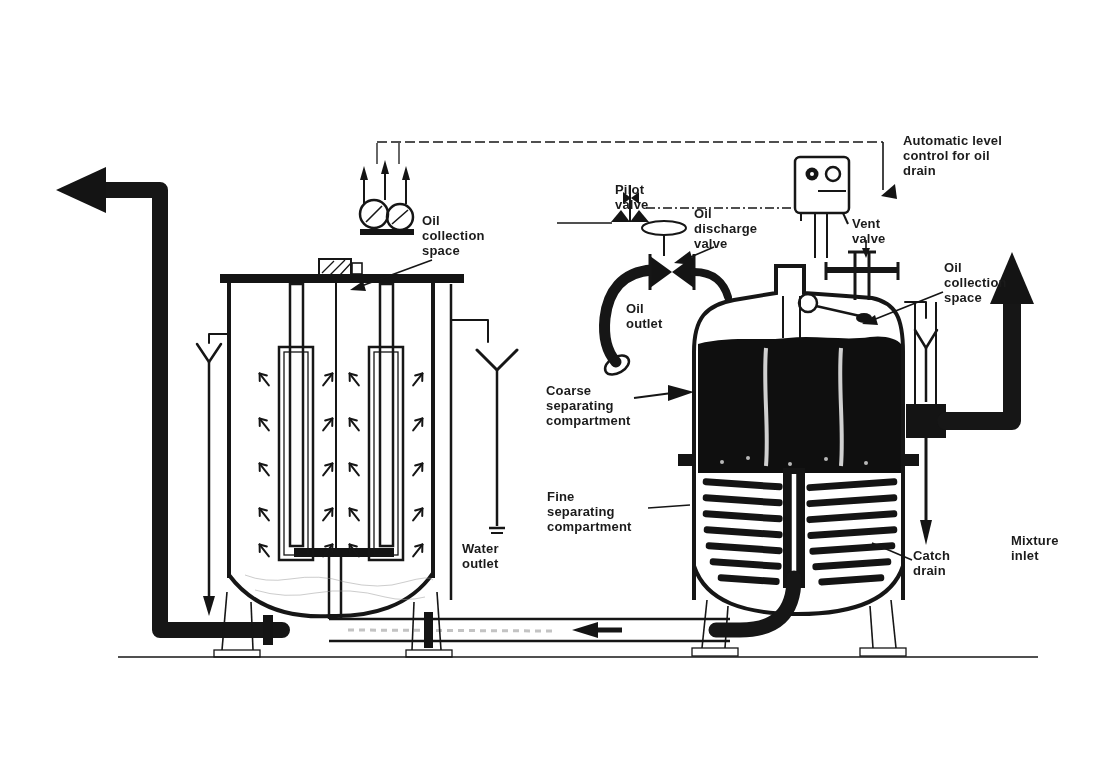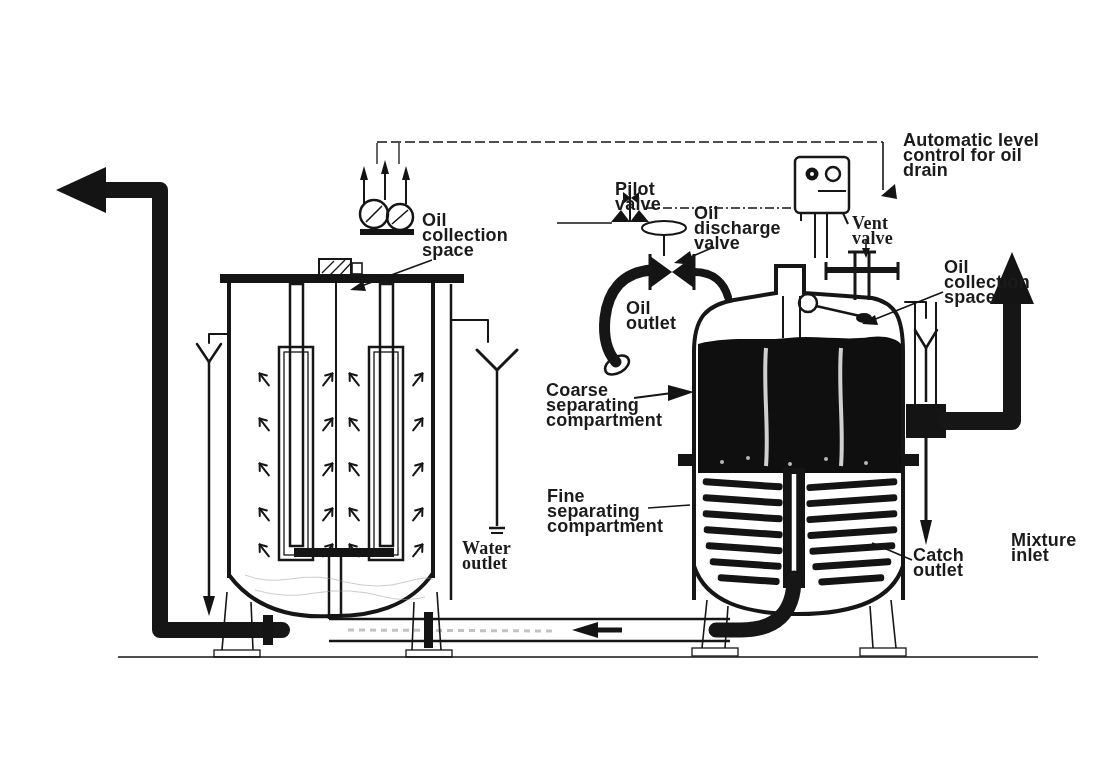--- a/index.html
+++ b/index.html
@@ -1,19 +1,19 @@
 <!DOCTYPE html>
 <html><head>
 <meta charset="utf-8">
 <style>
   html,body{margin:0;padding:0;background:#e8e8e8;}
   .stage{position:relative;width:1096px;height:768px;background:#ffffff;overflow:hidden;
          font-family:"Liberation Sans", sans-serif;}
   svg{position:absolute;left:0;top:0;}
-  .lbl{position:absolute;white-space:pre-line;font-size:18px;line-height:15px;
+  .lbl{position:absolute;white-space:pre-line;font-size:13px;line-height:15px;
        font-weight:600;color:#1b1b1b;letter-spacing:.2px;}
   
   .ink{stroke:#161616;fill:none;}
   .s1{stroke-width:1.3;} .s15{stroke-width:1.6;} .s2{stroke-width:2;} .s25{stroke-width:2.5;}
   .s3{stroke-width:3;} .s4{stroke-width:4;}
   .fill{fill:#141414;stroke:none;}
   .rc{stroke-linecap:round;stroke-linejoin:round;}
 </style>
 </head>
 <body>
@@ -261,36 +261,36 @@
 </svg>
 
 <div class="lbl" style="left:903px;top:133px;">Automatic level
 control for oil
 drain</div>
 <div class="lbl" style="left:615px;top:170px;margin-top:12px;">Pilot
 valve</div>
 <div class="lbl" style="left:694px;top:206px;">Oil
 discharge
 valve</div>
-<div class="lbl" style="left:852px;top:216px;font-family:Liberation Serif, serif;">Vent
+<div class="lbl" style="left:852px;top:216px;">Vent
 valve</div>
 <div class="lbl" style="left:944px;top:260px;">Oil
 collection
 space</div>
 <div class="lbl" style="left:626px;top:301px;">Oil
 outlet</div>
 <div class="lbl" style="left:546px;top:383px;">Coarse
 separating
 compartment</div>
 <div class="lbl" style="left:547px;top:481px;margin-top:8px;">Fine
 separating
 compartment</div>
 <div class="lbl" style="left:913px;top:548px;">Catch
-outlet</div>
+drain</div>
 <div class="lbl" style="left:987px;top:533px;margin-left:24px;">Mixture
 inlet</div>
 <div class="lbl" style="left:422px;top:213px;">Oil
 collection
 space</div>
-<div class="lbl" style="left:462px;top:541px;font-family:Liberation Serif, serif;">Water
+<div class="lbl" style="left:462px;top:541px;">Water
 outlet</div>
 
 </div>
 
 </body></html>

